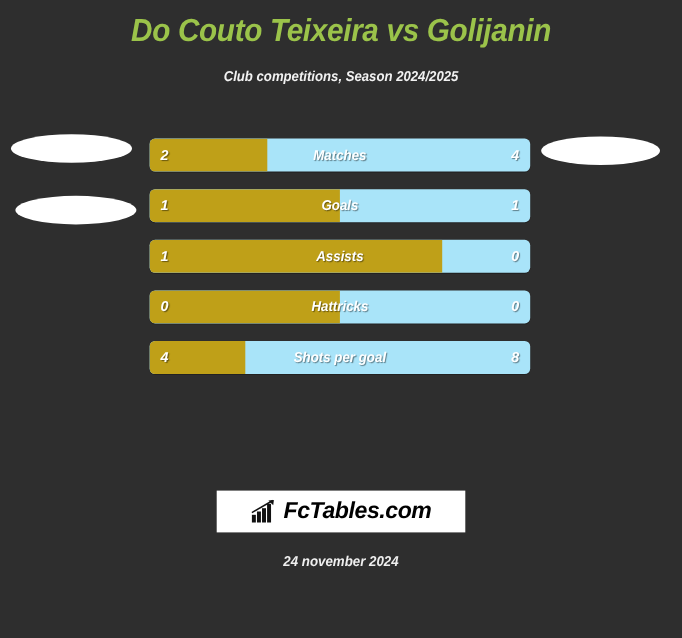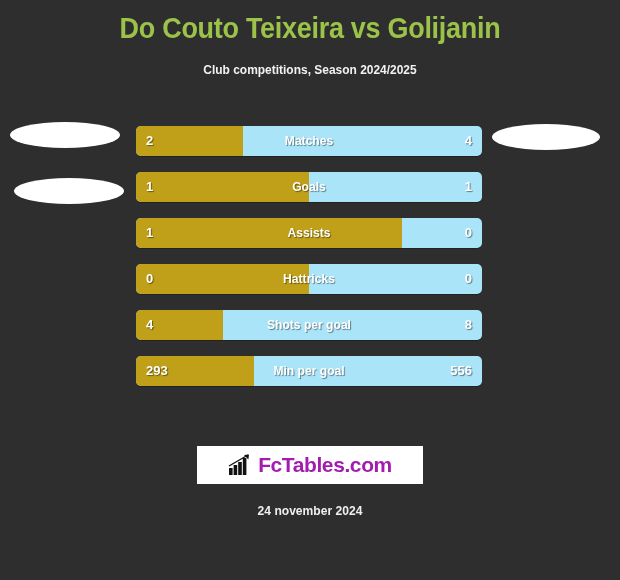--- a/index.html
+++ b/index.html
@@ -11,20 +11,21 @@
     height: 580px;
     background: #2e2e2e;
     font-family: "Liberation Sans", sans-serif;
     overflow: hidden;
     position: relative;
   }
   .page {
     width: 620px;
     height: 580px;
     position: relative;
+    font-style: italic;
   }
   
   .title {
     position: absolute;
     top: 12px;
     left: 0;
     width: 620px;
     text-align: center;
     color: #9bc34a;
     font-size: 29px;
@@ -125,21 +126,21 @@
     width: 226px;
     height: 38px;
     background: #ffffff;
     display: flex;
     align-items: center;
     justify-content: center;
     gap: 6px;
   }
   .brand-icon { width: 24px; height: 22px; display: block; }
   .brand-text {
-    color: #a21caf;
+    color: #000000;
     font-size: 21px;
     font-weight: bold;
     letter-spacing: -0.4px;
   }
   .date {
     position: absolute;
     top: 503px;
     left: 0;
     width: 620px;
     text-align: center;
@@ -193,26 +194,20 @@
     </div>
 
 
     <div class="bar-row">
       <div class="bar-home" style="width:25%"></div>
       <div class="bar-val-home">4</div>
       <div class="bar-label">Shots per goal</div>
       <div class="bar-val-away">8</div>
     </div>
 
-    <div class="bar-row">
-      <div class="bar-home" style="width:34%"></div>
-      <div class="bar-val-home">293</div>
-      <div class="bar-label">Min per goal</div>
-      <div class="bar-val-away">556</div>
-    </div>
 
   </div>
 
   <div class="brand">
     <svg class="brand-icon" viewBox="0 0 24 22">
       <rect x="1" y="14" width="3.6" height="7" fill="#111111"></rect>
       <rect x="5.6" y="11" width="3.6" height="10" fill="#111111"></rect>
       <rect x="10.2" y="8" width="3.6" height="13" fill="#111111"></rect>
       <rect x="14.8" y="4" width="3.6" height="17" fill="#111111"></rect>
       <path d="M1 12 L20 1" stroke="#111111" stroke-width="1.4" fill="none"></path>

